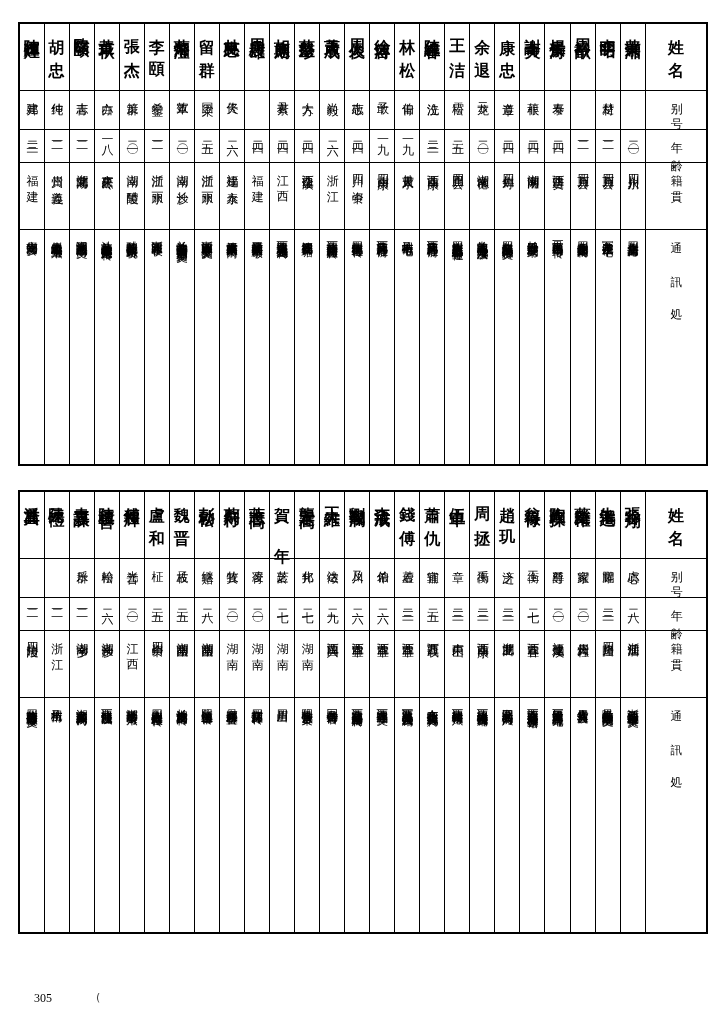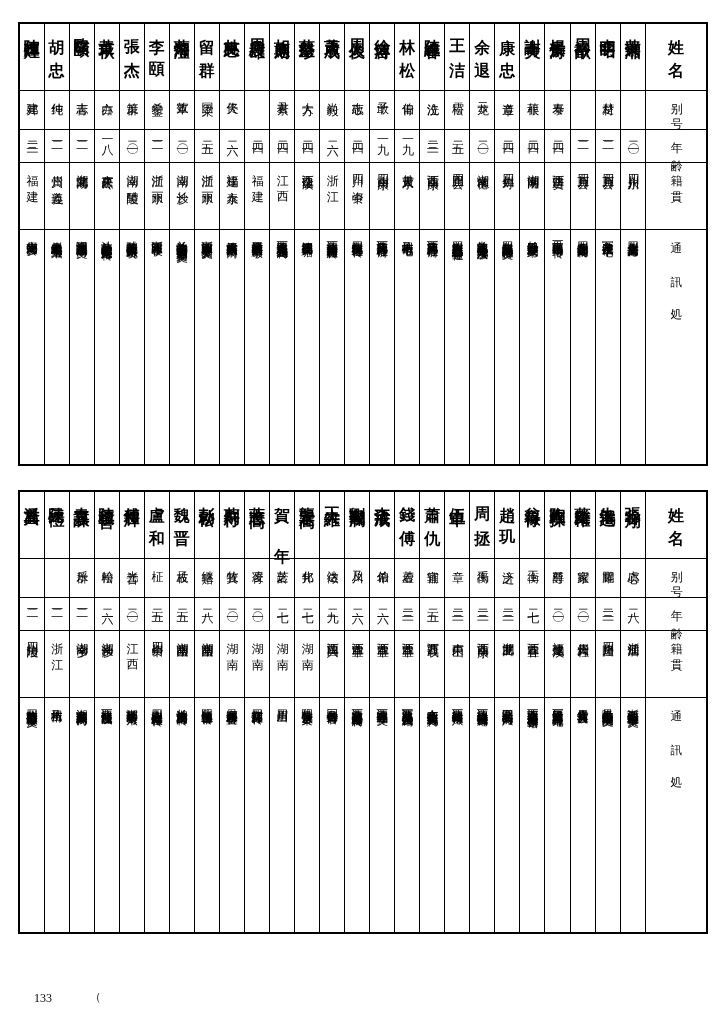--- a/index.html
+++ b/index.html
@@ -892,16 +892,16 @@
           <td>
             <span class="v wrap">浙江仙居西乡蟠滩桥十都英交</span>
           </td>
           <td class="hdr hdrcol hdr-label-addr">
             <span class="v">通 訊 処</span>
           </td>
         </tr>
     </tbody>
   </table>
 
-  <div class="pagenum">133</div>
+  <div class="pagenum">305</div>
   <div class="mark">(</div>
 
 </div>
 
 </body></html>

